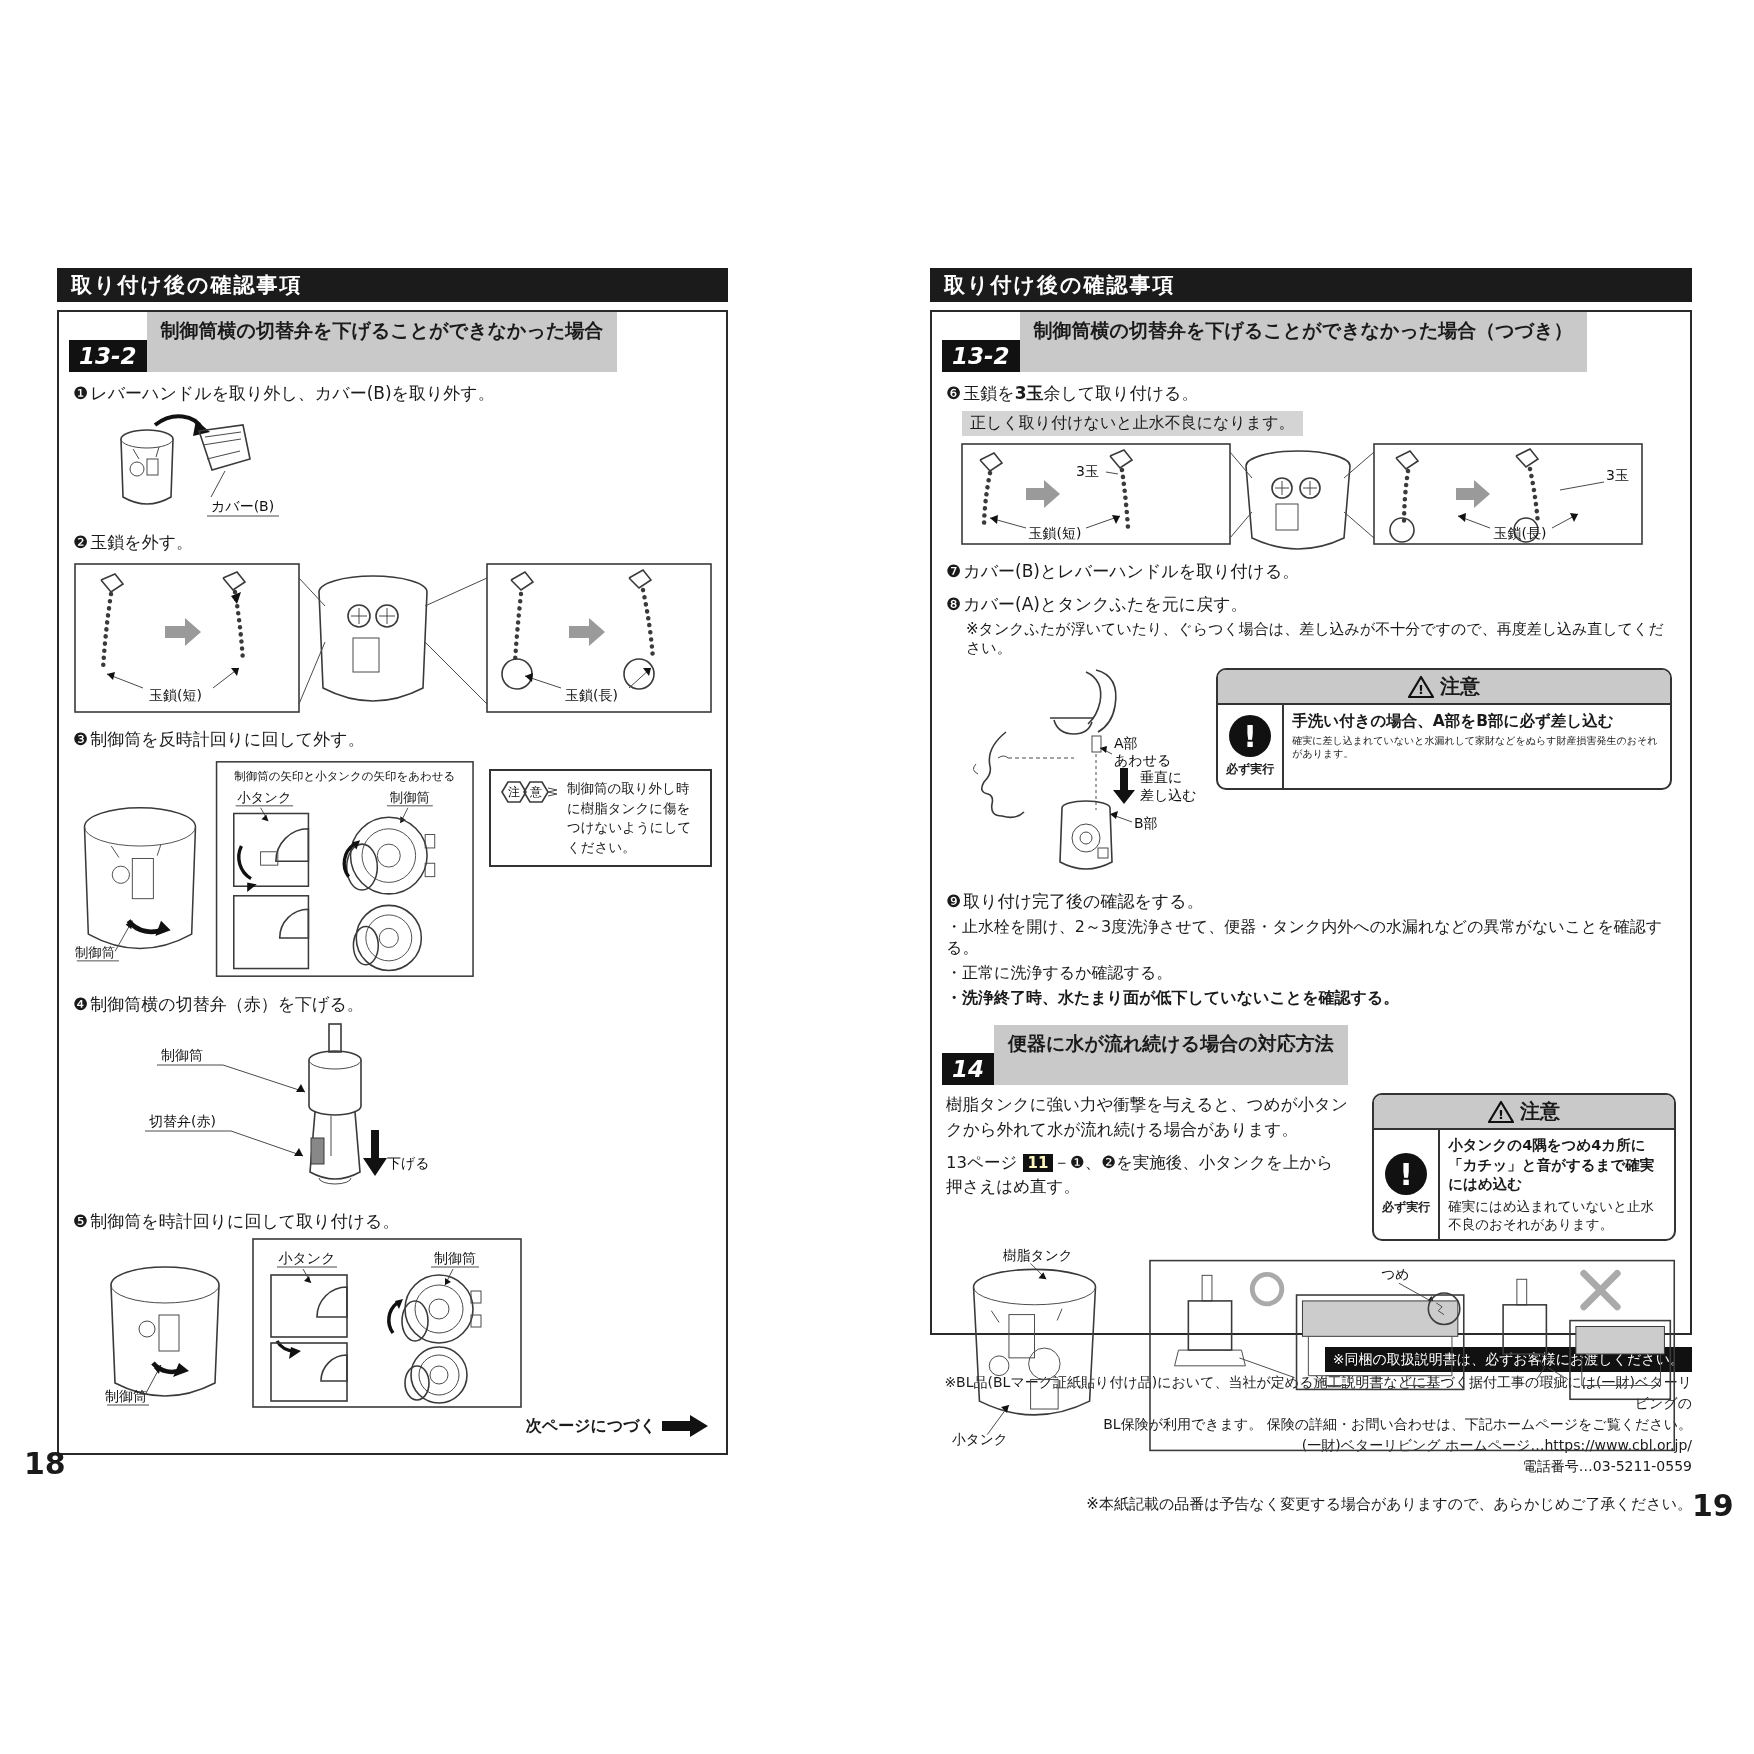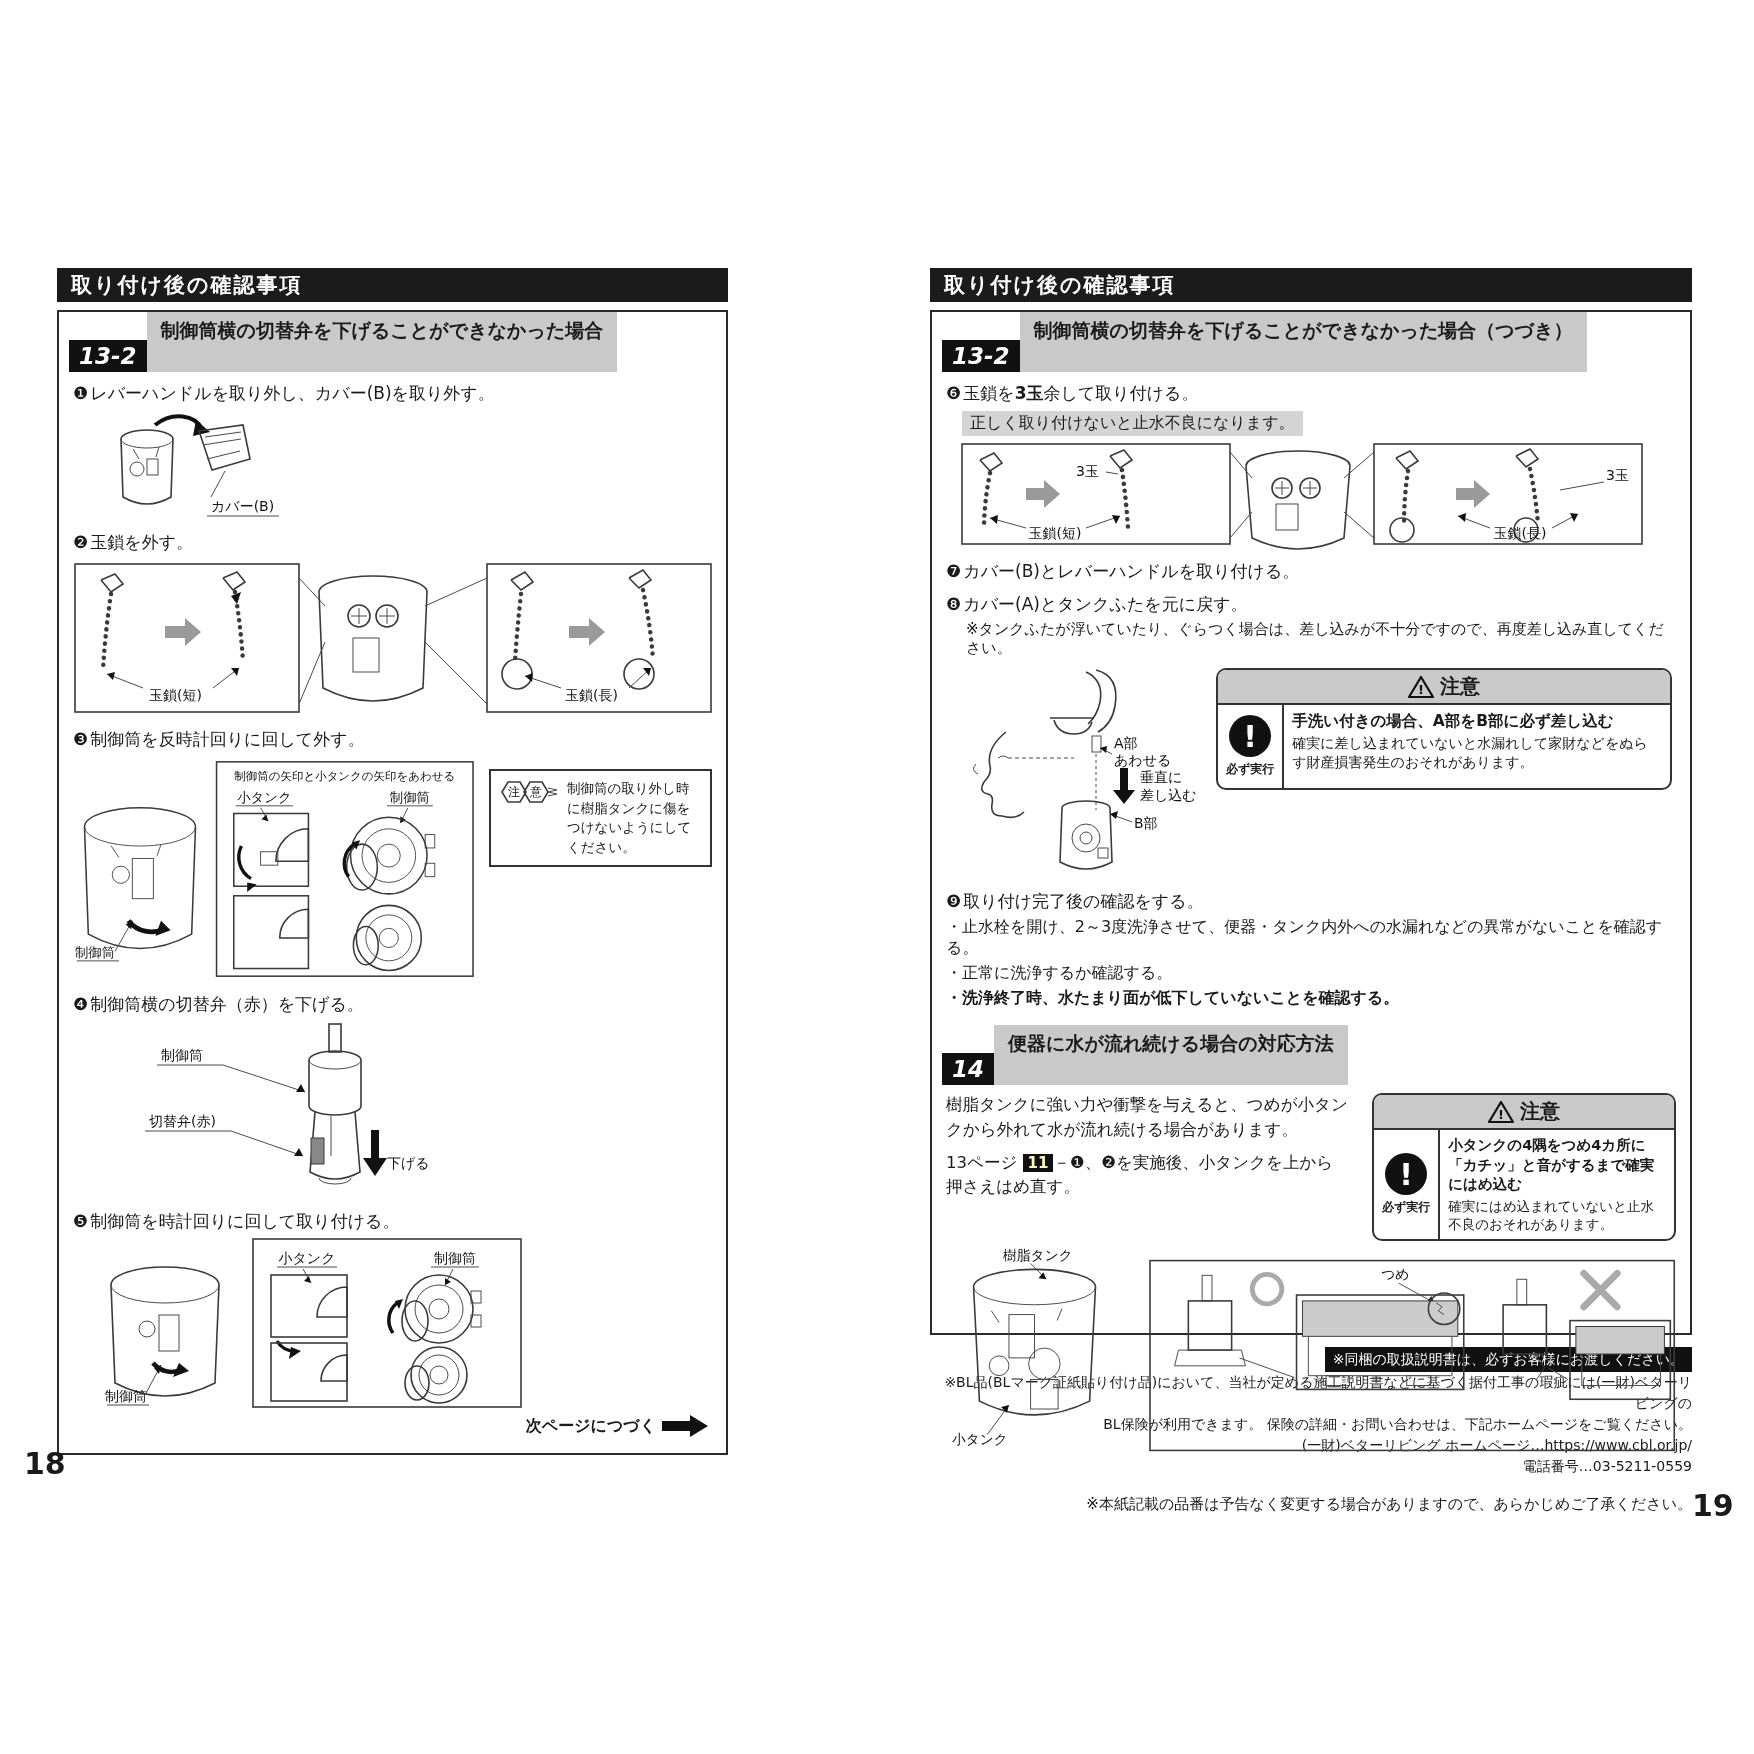--- a/index.html
+++ b/index.html
@@ -35,21 +35,21 @@
   .caution-head{background:#c9c9c9;border-bottom:2px solid #333;text-align:center;font-weight:bold;
                 font-size:20px;padding:3px 0;display:flex;justify-content:center;align-items:center;gap:6px;}
   .caution-body{display:flex;}
   .must-cell{border-right:2px solid #333;padding:10px 8px;display:flex;flex-direction:column;
              align-items:center;justify-content:center;flex:0 0 auto;}
   .must-circle{width:42px;height:42px;border-radius:50%;background:#111;color:#fff;font-weight:bold;
                font-size:30px;display:flex;align-items:center;justify-content:center;}
   .must-label{font-size:12px;font-weight:bold;margin-top:4px;white-space:nowrap;}
   .caution-text{padding:6px 8px;}
   .caution-text .b{font-weight:bold;font-size:15.5px;line-height:1.35;}
-  .caution-text .r{font-size:14px;line-height:1.35;margin-top:2px;}
+  .caution-text .r{font-size:10px;line-height:1.35;margin-top:2px;}
   .hl{background:#d4d4d4;display:inline-block;padding:2px 8px;font-size:16px;margin:2px 0 4px 16px;}
   .subnote{font-size:15px;margin:2px 0 4px 20px;}
   .bullet{font-size:16px;margin:4px 0;}
   .next-page{position:absolute;right:18px;bottom:16px;display:flex;align-items:center;gap:6px;
              font-weight:bold;font-size:16px;}
   .pagenum{position:absolute;font-weight:bold;font-size:30px;}
   .pagenum-left{left:24px;top:1446px;}
   .pagenum-right{left:1692px;top:1488px;}
   .fn{margin-top:12px;font-size:14px;line-height:1.5;text-align:right;}
   .fn-bar{display:inline-block;background:#111;color:#fff;padding:2px 8px;margin-left:8px;font-size:14px;}

